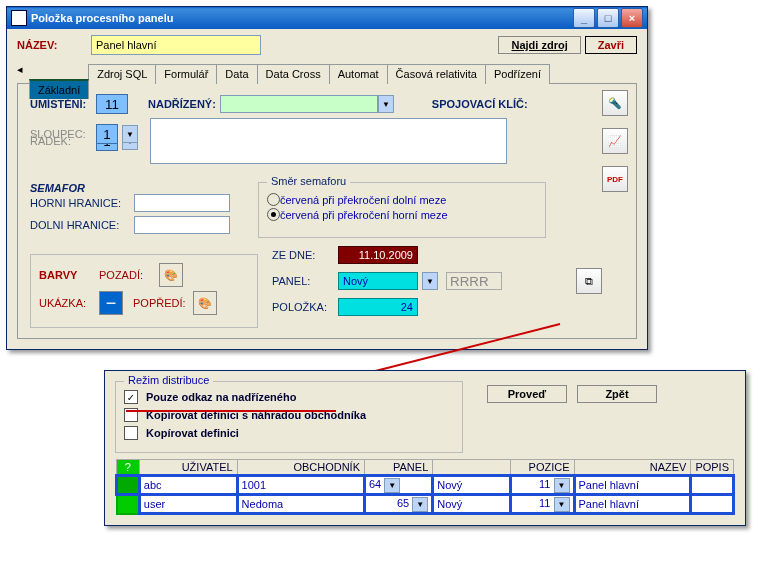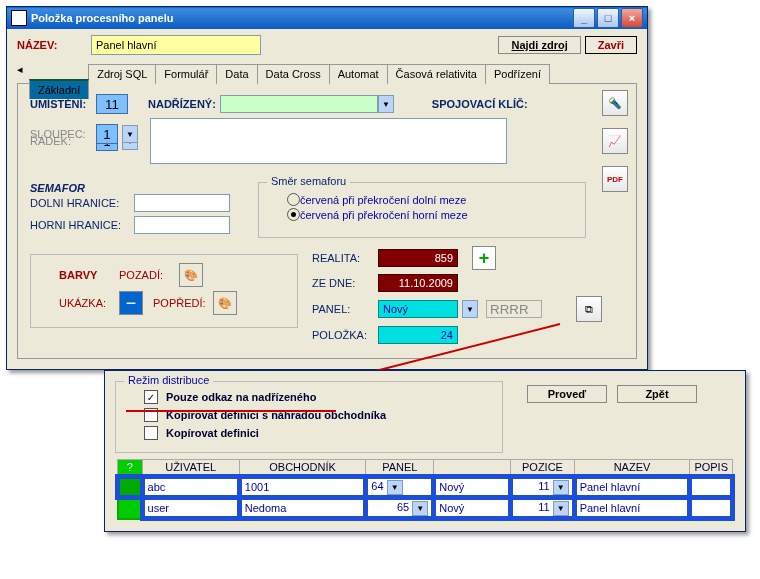--- a/index.html
+++ b/index.html
@@ -18,36 +18,36 @@
 .tabs{display:flex;margin-top:8px;background:#ece9d8;border-bottom:1px solid #919b9c}
 .tab{padding:3px 8px;border:1px solid #919b9c;border-bottom:none;background:#ece9d8;margin-right:-1px;position:relative;top:1px;cursor:pointer}
 .tab.active{background:#0369a1;border-top:2px solid #14532d;top:16px;font-weight:normal;z-index:1}
 .tab-prefix{display:inline-block;width:8px;margin-right:4px}
 .tab-body{border:1px solid #919b9c;border-top:none;padding:10px 12px;background:#ece9d8;position:relative}
 .row{display:flex;align-items:center;margin-bottom:4px;gap:4px}
 .bluefield{background:#7fbfff;border:1px solid #3a6ea5;color:#000;height:16px;width:26px;text-align:center}
 .dd{width:14px;height:16px;background:#bcd4f6;border:1px solid #7f9db9;display:inline-flex;align-items:center;justify-content:center;font-size:8px;color:#000;cursor:pointer}
 .textarea{background:#fff;border:1px solid #7f9db9;width:355px;height:44px}
 .whitefld{background:#fff;border:1px solid #7f9db9;height:16px;padding:0 3px}
-.grp{border:1px solid #bbb;padding:8px 28px;position:relative;margin-top:8px}
+.grp{border:1px solid #bbb;padding:8px 8px;position:relative;margin-top:8px}
 .grp-title{position:absolute;top:-8px;left:8px;background:#ece9d8;padding:0 4px}
 .radio-row{display:flex;align-items:center;margin:2px 0}
 .radio{width:11px;height:11px;border:1px solid #555;border-radius:50%;display:inline-flex;align-items:center;justify-content:center}
 .radio.sel::after{content:"";width:5px;height:5px;background:#000;border-radius:50%}
 .darkred{background:#800000;color:#fff;text-align:right;padding:0 4px;height:16px;border:1px solid #400;width:70px;display:inline-block;line-height:16px}
 .cyan{background:#00e0e0;color:#00a;text-align:left;padding:0 4px;height:16px;border:1px solid #088;width:70px;display:inline-block;line-height:16px}
 .cyan.r{text-align:right}
 .sq{width:22px;height:22px;border:1px solid #888;display:inline-flex;align-items:center;justify-content:center;background:#ece9d8;cursor:pointer}
 .sq.plus{background:#fff}
 .sq.plus span{color:#0a0;font-size:18px;font-weight:bold}
 .iconbtn{width:24px;height:24px;border:1px solid #888;background:linear-gradient(#fefefe,#e8e8e8);display:inline-flex;align-items:center;justify-content:center;cursor:pointer;margin-bottom:4px}
 .checkbox{width:12px;height:12px;border:1px solid #555;background:#fff;display:inline-flex;align-items:center;justify-content:center;margin-right:4px;font-size:10px}
 .table{width:100%;border-collapse:collapse;margin-top:6px}
-.table th{background:#ece9d8;border:1px solid #aaa;padding:1px 4px;text-align:center;font-weight:normal;color:#003}
-.table td{border:5px solid #1d4ed8;padding:0 3px;background:#fff;height:16px;color:#00a}
+.table th{background:#ece9d8;border:1px solid #aaa;padding:1px 4px;text-align:right;font-weight:normal;color:#003}
+.table td{border:3px solid #1d4ed8;padding:0 3px;background:#fff;height:16px;color:#00a}
 .table td.mark{width:14px;background:#0a0}
 .grayfld{background:#ece9d8;border:1px solid #aaa;color:#888;padding:0 3px;height:16px;width:48px}
 .arrow{position:absolute;pointer-events:none}
 .redline{position:absolute;height:2px;background:#c00}
 </style>
 </head>
 <body>
 
 <div class="window" style="left:6px;top:6px;width:640px">
   <div class="titlebar">
@@ -107,25 +107,25 @@
         <span class="lbl-gray" style="width:62px">SLOUPEC:</span>
         <input class="bluefield" style="width: 16px;" value="1">
           <span class="dd">▼</span>
       </div>
 
       <div style="height:34px"></div>
       <div style="display:flex;gap:18px">
         <div style="width:210px">
           <div class="lbl-blue" style="font-style:italic">SEMAFOR</div>
           <div class="row">
+              <span class="lbl-blue" style="width:100px;font-weight:normal">HORNI HRANICE:</span>
+              <input class="whitefld" style="width: 88px;">
+            </div>
+          <div class="row">
               <span class="lbl-blue" style="width:100px;font-weight:normal">DOLNI HRANICE:</span>
-              <input class="whitefld" style="width: 88px;">
-            </div>
-          <div class="row">
-              <span class="lbl-blue" style="width:100px;font-weight:normal">HORNI HRANICE:</span>
               <input class="whitefld" style="width: 88px;">
             </div>
         </div>
         <div class="grp" style="flex:0 0 270px;margin-top:0">
           <span class="grp-title lbl-blue" style="font-weight:normal">Směr semaforu</span>
           <div class="radio-row">
               <span class="radio"></span>
               <span style="color:#00a">červená při překročení dolní meze</span>
             </div>
           <div class="radio-row">
@@ -143,27 +143,20 @@
             <span class="sq">🎨</span>
           </div>
           <div class="row">
             <span class="lbl" style="width:56px;font-weight:normal">UKÁZKA:</span>
             <span class="sq" style="background:#06c;color:#fff;font-size:18px">−</span>
             <span class="lbl" style="font-weight:normal;width:56px;margin-left:6px">POPŘEDÍ:</span>
             <span class="sq">🎨</span>
           </div>
         </div>
         <div style="flex:1">
-          <div class="row">
-              <span class="lbl-blue" style="width:62px;font-weight:normal">REALITA:</span>
-              <span class="darkred">859</span>
-            <span class="sq plus" style="margin-left:10px">
-                <span>+</span>
-              </span>
-          </div>
           <div class="row">
               <span class="lbl-blue" style="width:62px;font-weight:normal">ZE DNE:</span>
               <span class="darkred">11.10.2009</span>
             </div>
           <div class="row">
               <span class="lbl-blue" style="width:62px;font-weight:normal">PANEL:</span>
               <span class="cyan">Nový</span>
               <span class="dd">▼</span>
               <input class="grayfld" style="margin-left: 4px;" value="RRRR">
             <span style="flex:1"></span>

